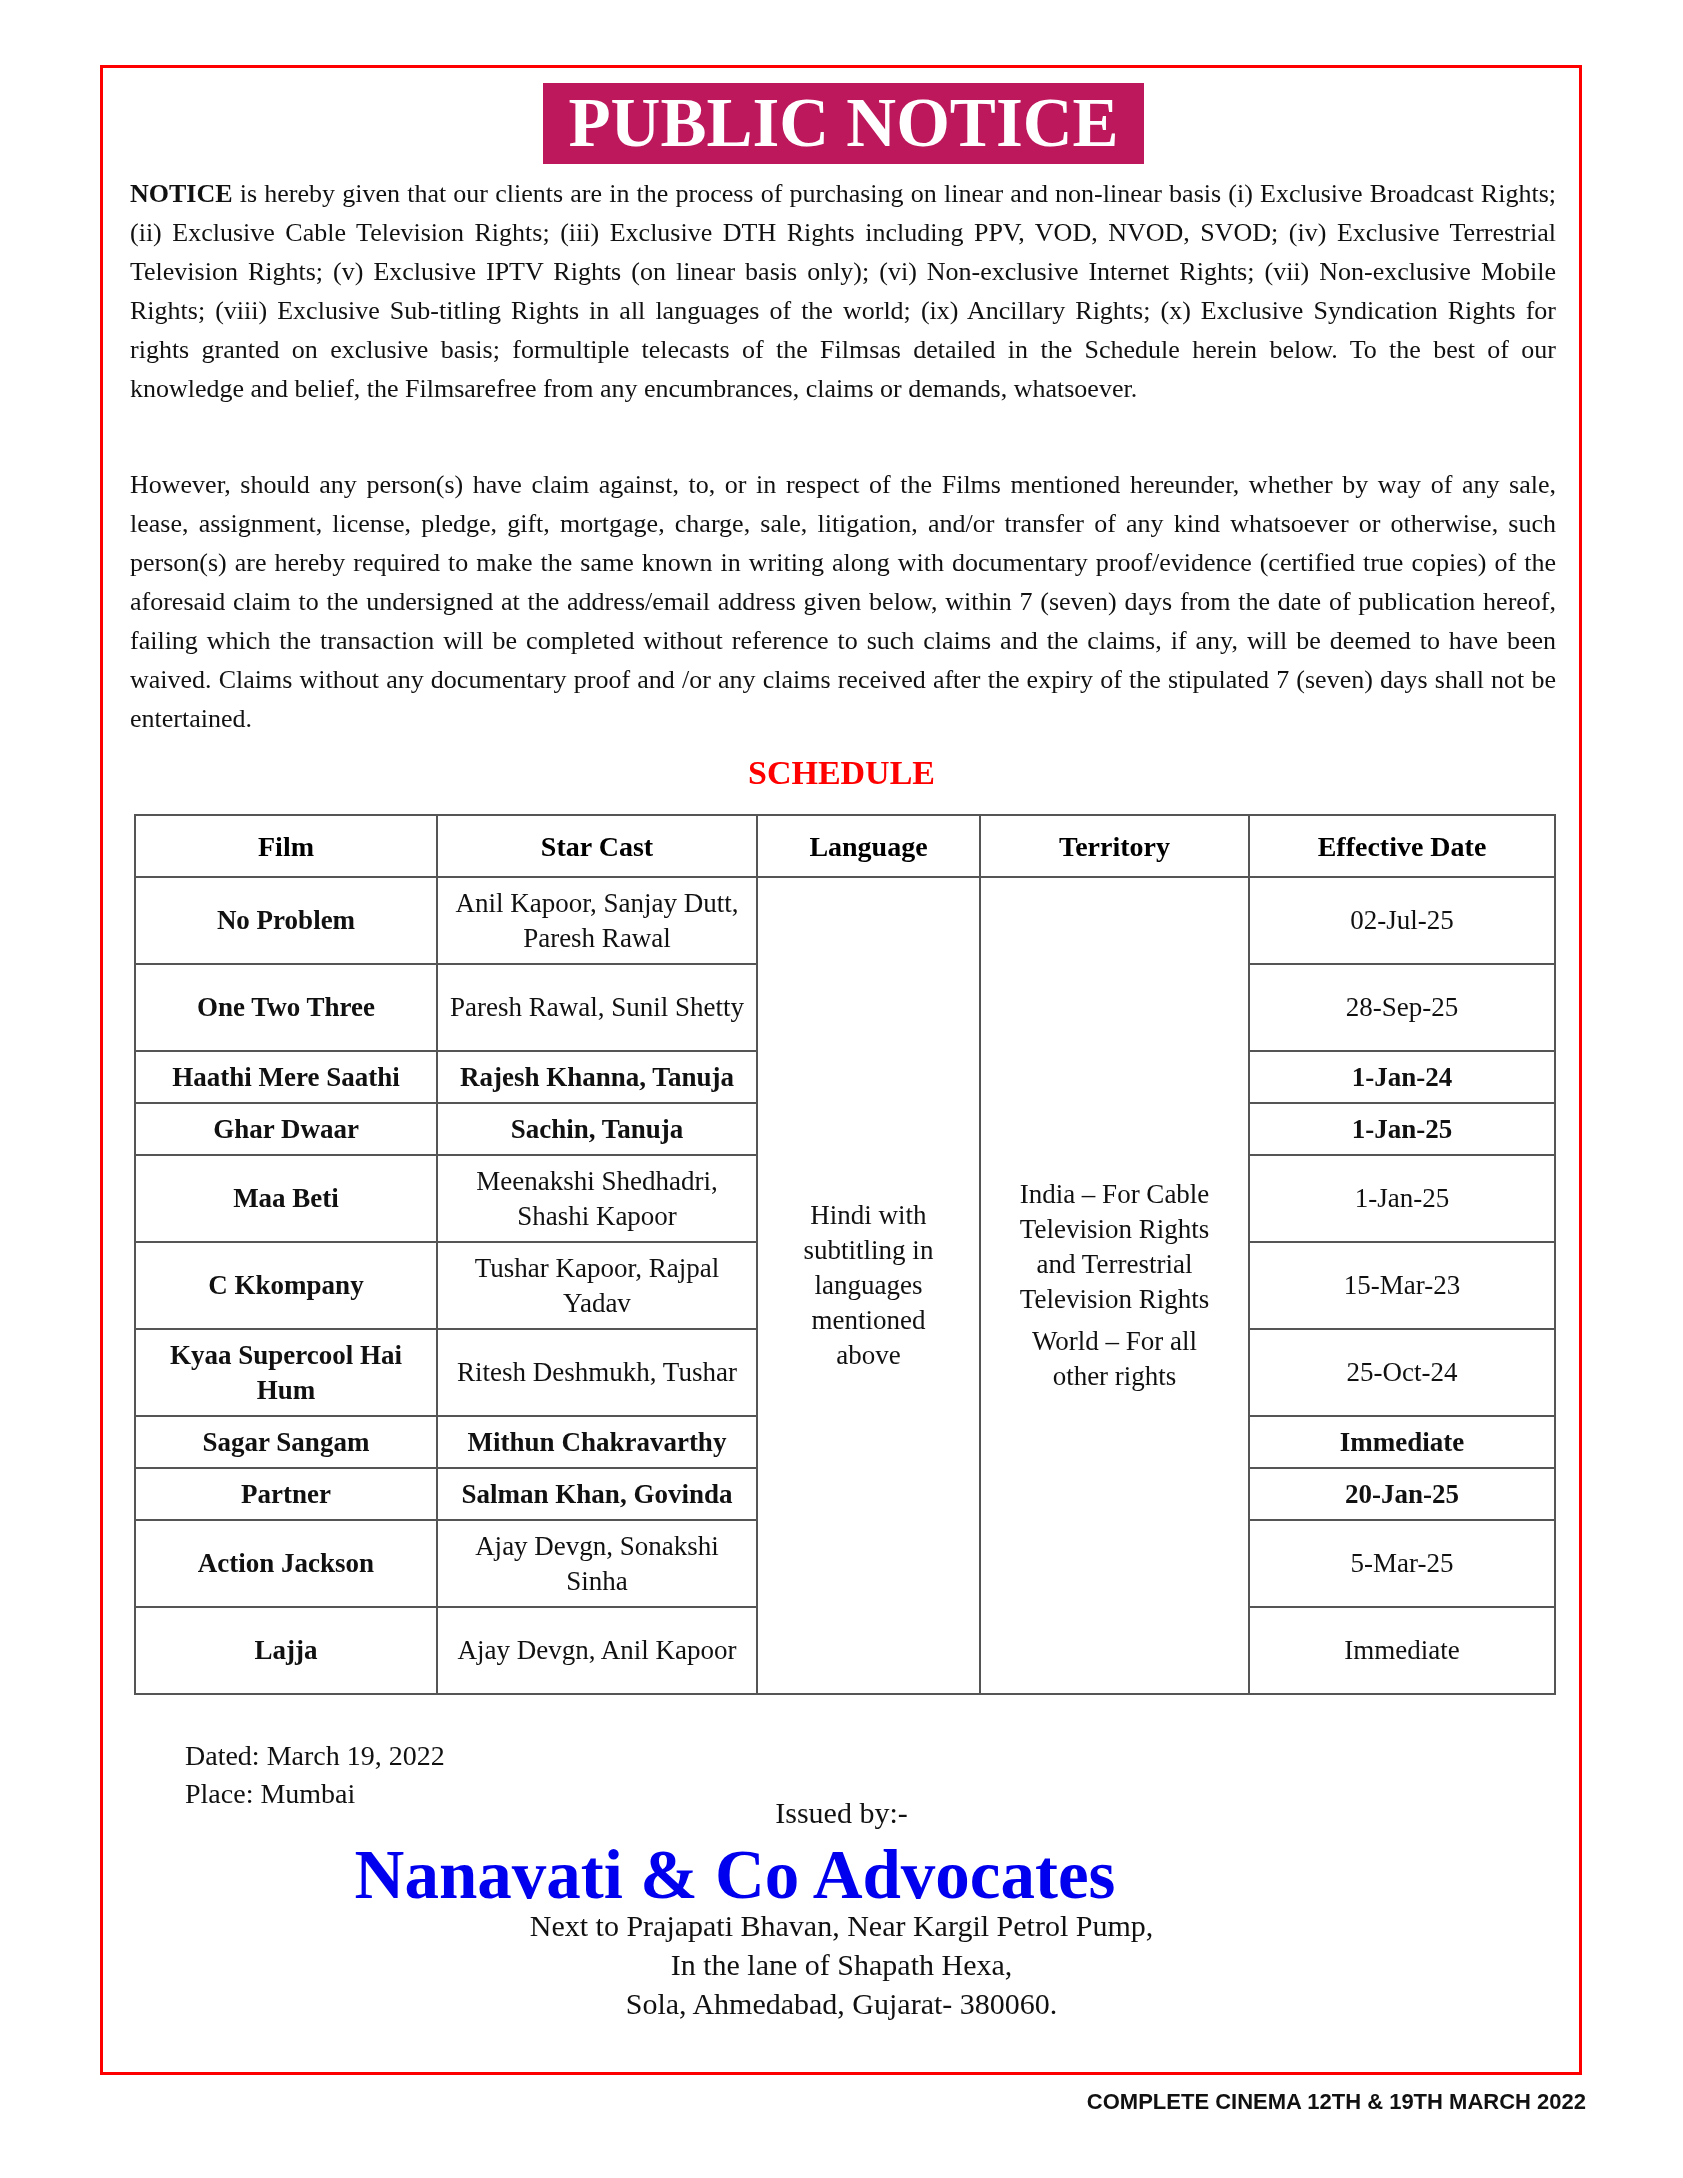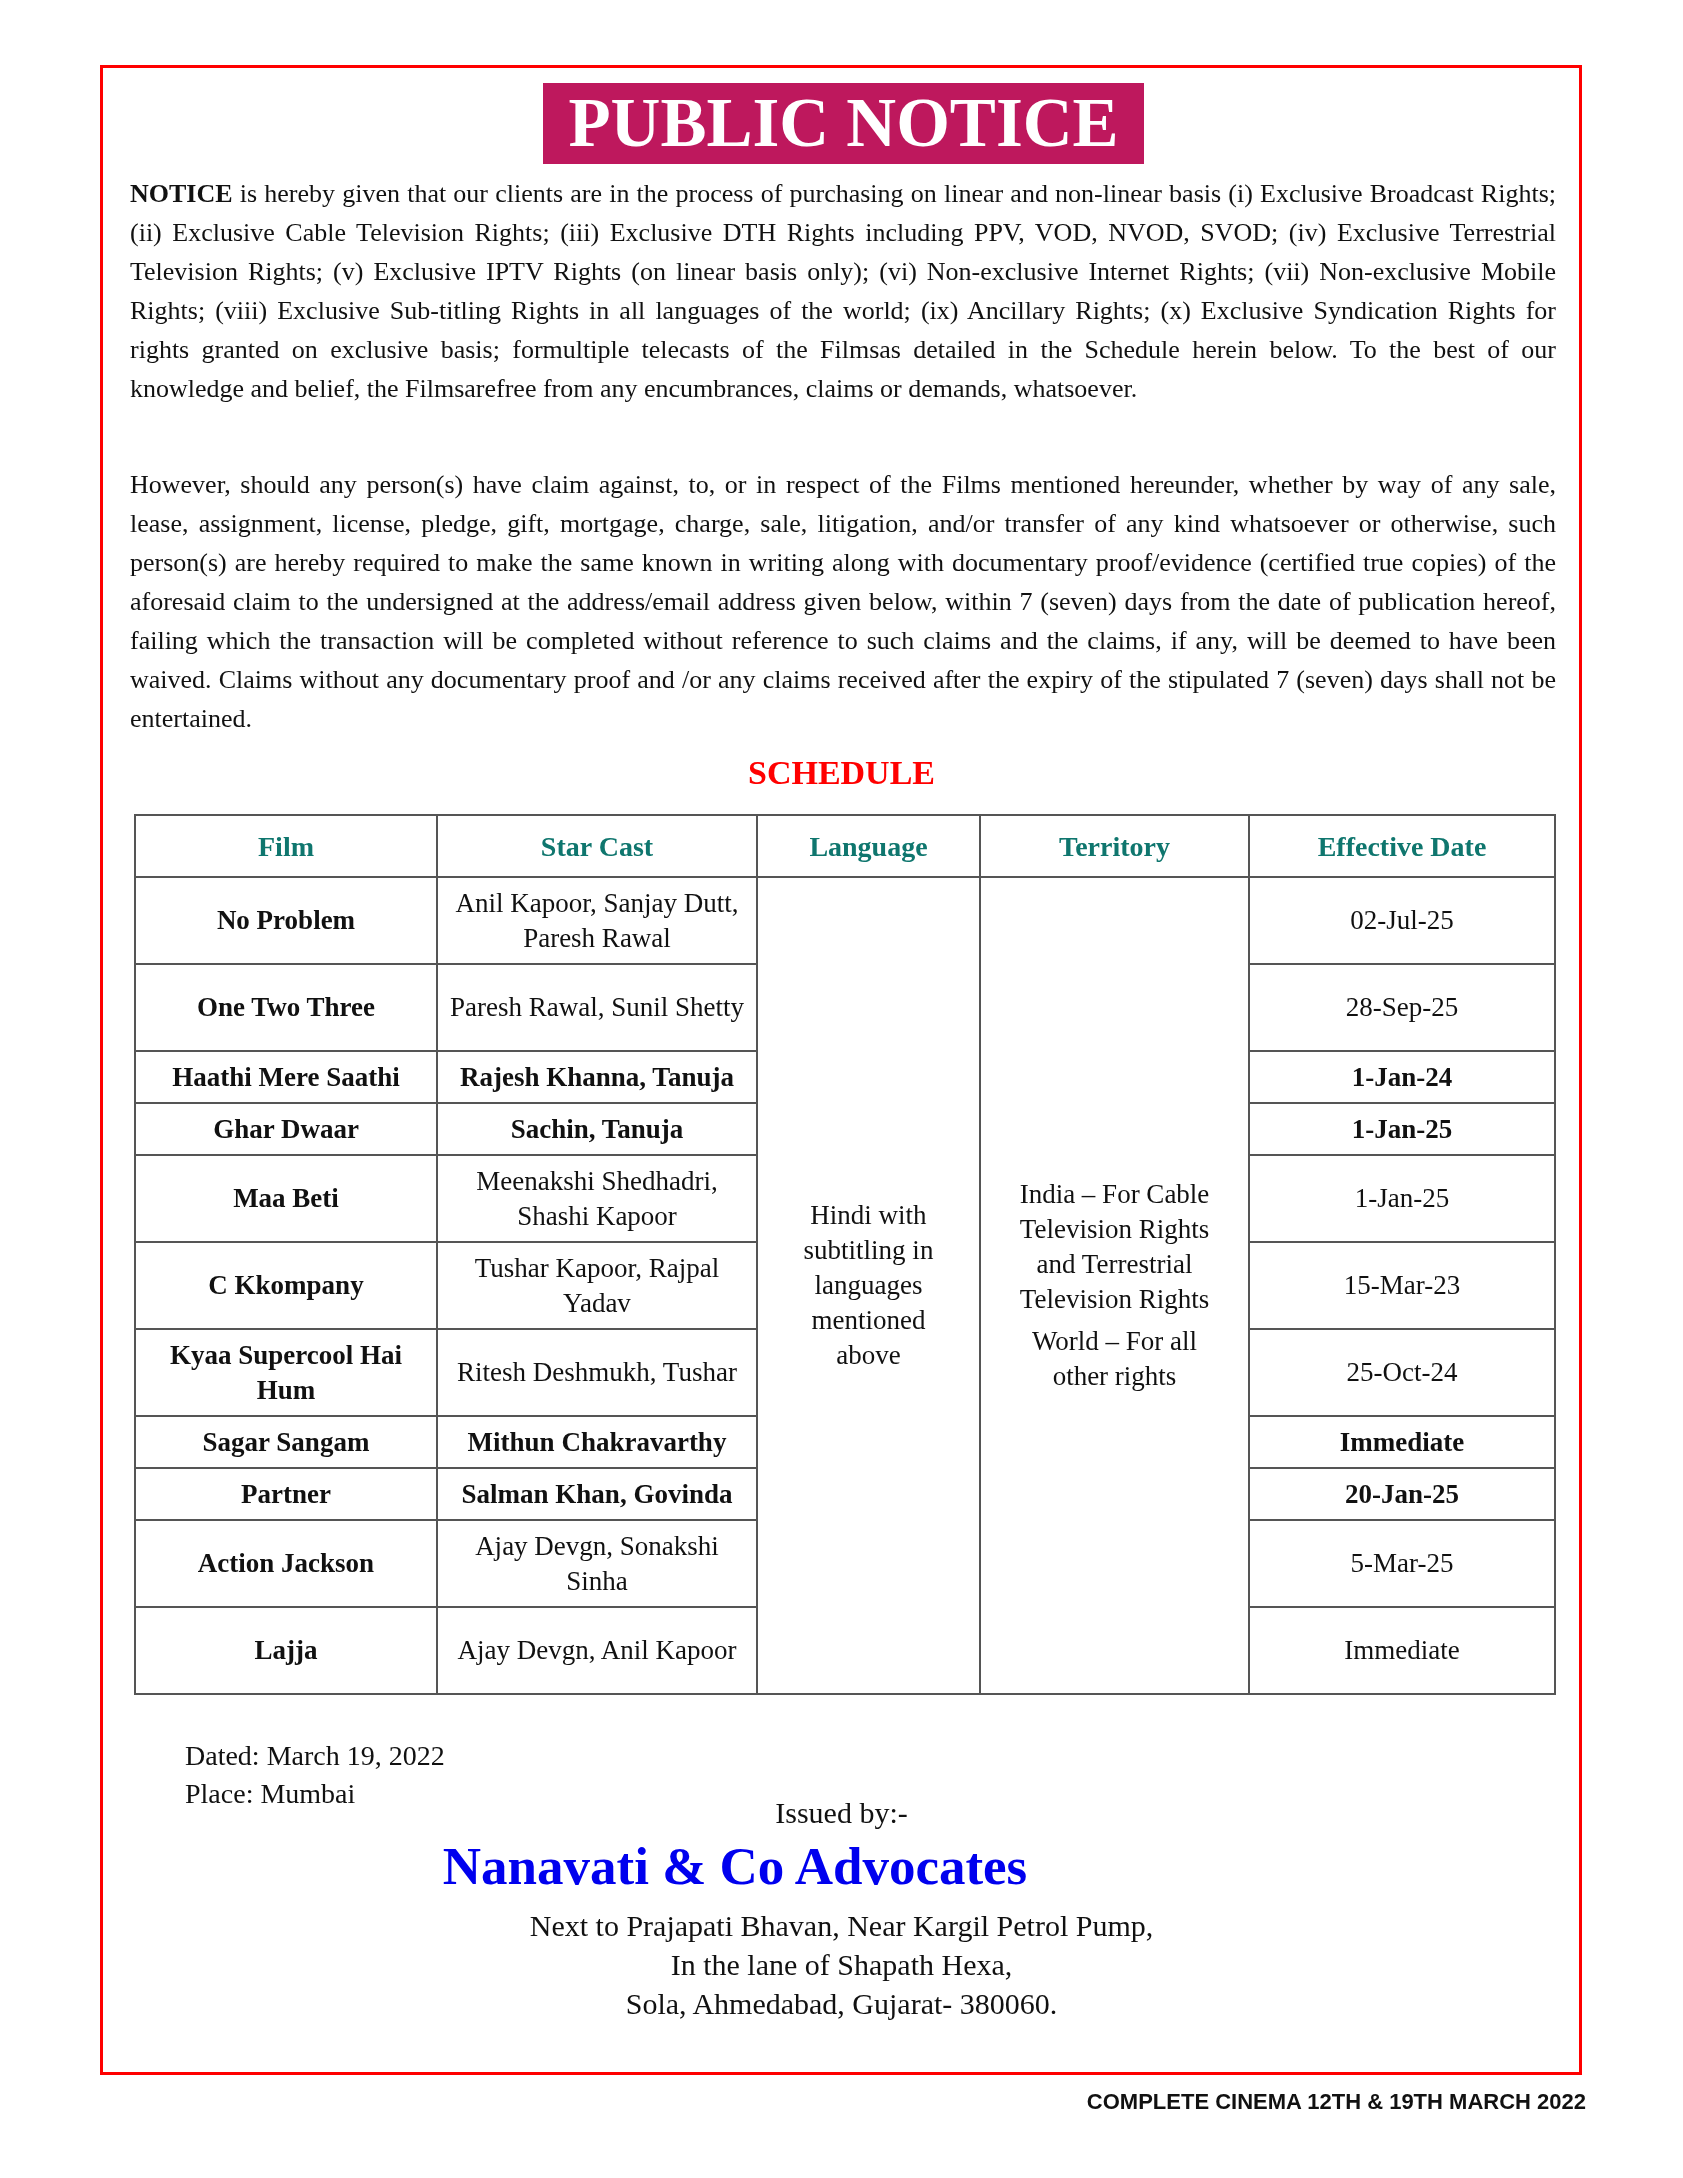--- a/index.html
+++ b/index.html
@@ -15,28 +15,28 @@
           text-align:justify; text-align-last:left; margin:0; }
   #para1 { top:174px; }
   #para2 { top:465px; }
   .para b { font-weight:bold; }
   .schedule-title { position:absolute; left:0; width:1683px; top:754px; text-align:center;
                     color:#ff0000; font-weight:bold; font-size:34px; }
   table.sched { position:absolute; left:134px; top:814px; width:1420px; border-collapse:collapse;
                 table-layout:fixed; font-size:27px; }
   table.sched td, table.sched th { border:2px solid #555; text-align:center; vertical-align:middle;
                 padding:0 10px; line-height:35px; }
-  table.sched th { color:#0f766e; font-weight:bold; height:60px; font-size:28px; }
+  table.sched th { color:#000000; font-weight:bold; height:60px; font-size:28px; }
   table.sched td.film { font-weight:bold; }
   tr.h2 td { height:85px; }
   tr.h1 td { height:50px;font-weight:bold; }
   td.merged { line-height:35px; }
   .dated { position:absolute; left:141px; top:1737px; font-size:28px; line-height:38px;margin-left:44px; }
   .issued { position:absolute; left:0; width:1683px; top:1796px; text-align:center; font-size:30px; }
-  .firm { position:absolute; left:0; width:1470px; top:1836px; text-align:center; font-size:53px;
+  .firm { position:absolute; left:0; width:1470px; top:1836px; text-align:center; font-size:69px;
           font-weight:bold; color:#0000ee; }
   .addr { position:absolute; left:0; width:1683px; top:1906px; text-align:center; font-size:30px;
           line-height:39px; }
   .footer { position:absolute; right:97px; top:2089px; font-family:"Liberation Sans", sans-serif;
             font-weight:bold; font-size:22px; color:#111; }
 </style>
 </head>
 <body>
 
 <div class="frame"></div>

